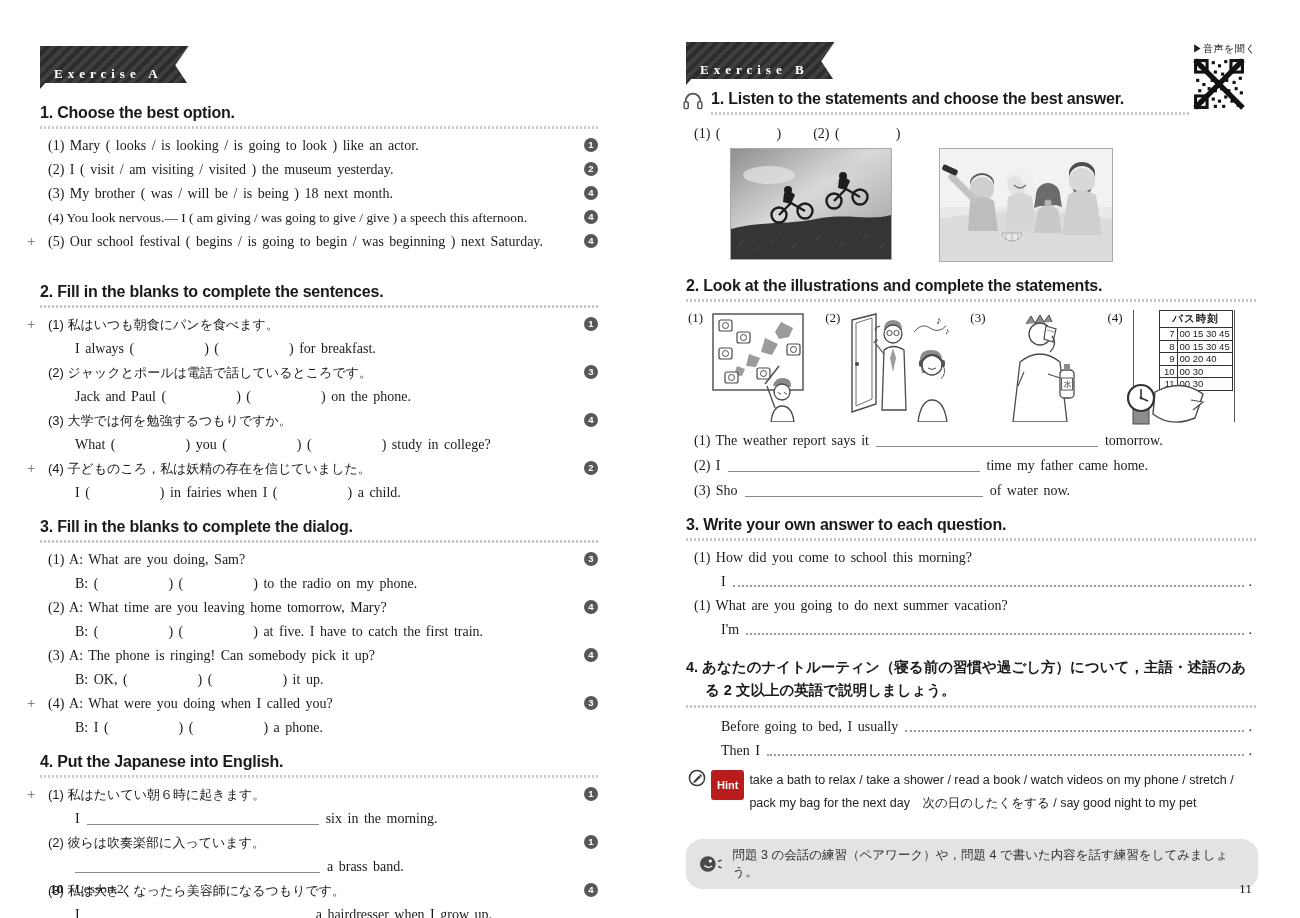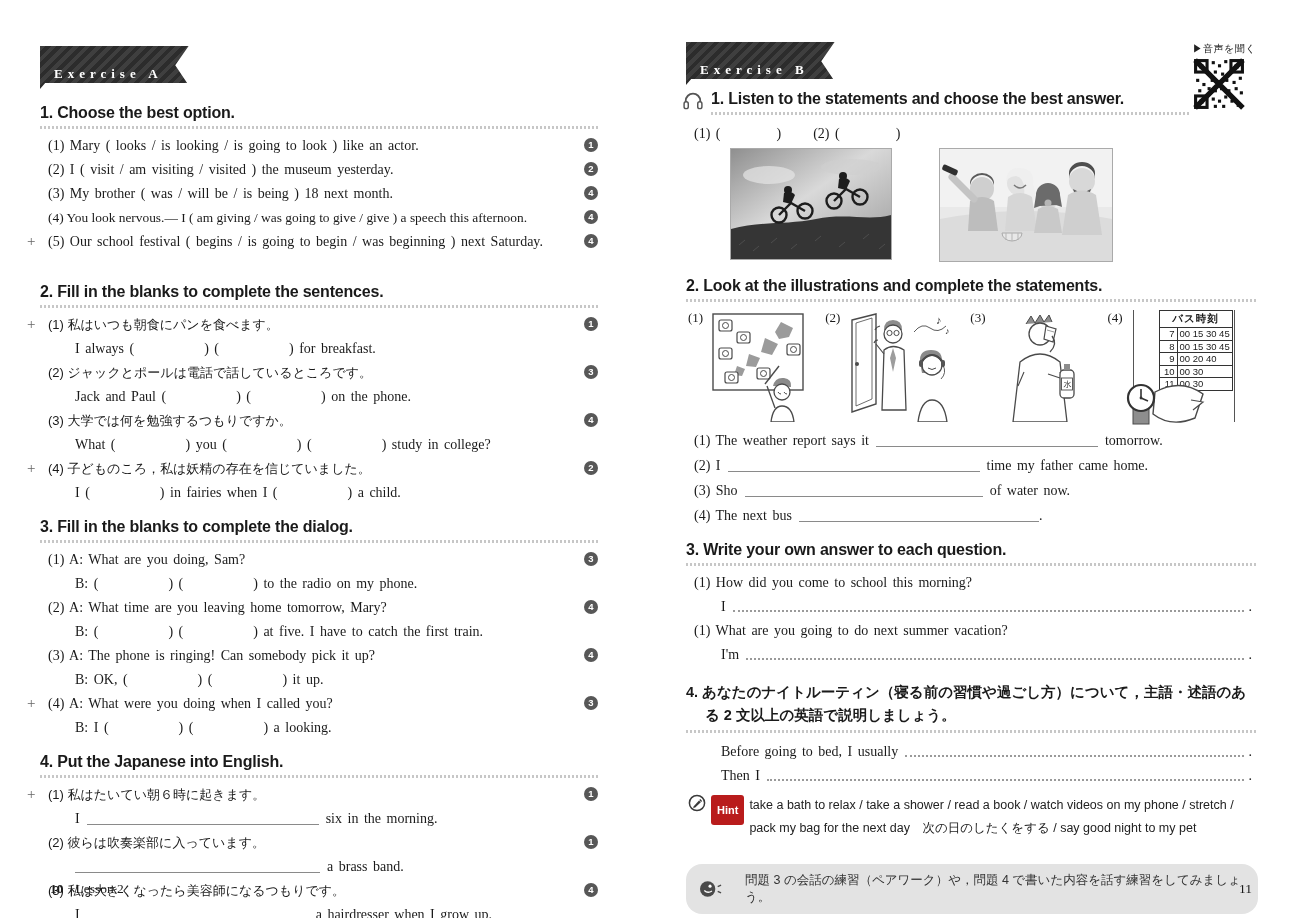--- a/index.html
+++ b/index.html
@@ -76,21 +76,21 @@
   
   .hint{display:flex;align-items:flex-start;gap:5px;margin-top:10px;padding-left:2px;}
   .hint-tag{flex:0 0 auto;background:#b91c1c;color:#fff;font:bold 11px/14px "Liberation Sans",sans-serif;
     padding:8px 6px;border-radius:3px;margin-top:1px;}
   .hint-txt{flex:1 1 auto;font-size:12.5px;line-height:23px;color:#222;}
   .hint-ic{flex:0 0 auto;margin-top:0px;}
 
   
   .notebox{
     margin-top:24px;background:#e3e3e3;border-radius:16px;padding:8px 14px;
-    display:flex;align-items:center;gap:22px;font-size:12.5px;color:#333;
+    display:flex;align-items:center;gap:9px;font-size:12.5px;color:#333;
   }
 
   
   .jp-title{font-weight:bold;font-size:14.5px;line-height:23px;padding-left:19px;text-indent:-19px;
     font-family:"Liberation Sans",sans-serif;}
 
   
   #footL{position:absolute;left:50px;top:881px;font-family:"Liberation Serif",serif;font-size:13.5px;}
   #footL .pn{font-weight:bold;margin-right:12px;}
   #footR{position:absolute;right:48px;top:881px;font-family:"Liberation Serif",serif;font-size:13.5px;}
@@ -134,21 +134,21 @@
   <div style="margin-top:16px;">
     <div class="sec-h">3. Fill in the blanks to complete the dialog.</div>
     <div class="rule"></div>
     <div class="row"><span>(1) A: What are you doing, Sam?</span><span class="badge">3</span></div>
     <div class="row sub">B: (　　　　　) (　　　　　) to the radio on my phone.</div>
     <div class="row"><span>(2) A: What time are you leaving home tomorrow, Mary?</span><span class="badge">4</span></div>
     <div class="row sub">B: (　　　　　) (　　　　　) at five. I have to catch the first train.</div>
     <div class="row"><span>(3) A: The phone is ringing! Can somebody pick it up?</span><span class="badge">4</span></div>
     <div class="row sub">B: OK, (　　　　　) (　　　　　) it up.</div>
     <div class="row"><span class="plus">+</span><span>(4) A: What were you doing when I called you?</span><span class="badge">3</span></div>
-    <div class="row sub">B: I (　　　　　) (　　　　　) a looking.</div>
+    <div class="row sub">B: I (　　　　　) (　　　　　) a phone.</div>
   </div>
 
   
   <div style="margin-top:16px;">
     <div class="sec-h">4. Put the Japanese into English.</div>
     <div class="rule"></div>
     <div class="row"><span class="plus">+</span><span class="jp-line">(1) 私はたいてい朝６時に起きます。</span><span class="badge">1</span></div>
     <div class="row sub"><span class="gap-r">I</span><span class="bl" style="width:232px"></span><span class="gap-l">six in the morning.</span></div>
     <div class="row"><span class="jp-line">(2) 彼らは吹奏楽部に入っています。</span><span class="badge">1</span></div>
     <div class="row sub"><span></span><span class="bl" style="width:245px"></span><span class="gap-l">a brass band.</span></div>
@@ -424,21 +424,20 @@
             <circle cx="20" cy="24" r="1.4" fill="#333"></circle>
           </svg>
         </div>
       </div>
     </div>
 
     <div style="margin-top:4px;">
       <div class="row stm"><span class="gap-r">(1) The weather report says it</span><span class="bl" style="width:222px"></span><span class="gap-l">tomorrow.</span></div>
       <div class="row stm"><span class="gap-r">(2) I</span><span class="bl" style="width:252px"></span><span class="gap-l">time my father came home.</span></div>
       <div class="row stm"><span class="gap-r">(3) Sho</span><span class="bl" style="width:238px"></span><span class="gap-l">of water now.</span></div>
-      <div class="row stm"><span class="gap-r">(4) The next bus</span><span class="bl" style="width:240px"></span><span>.</span></div>
     </div>
 
     
     <div style="margin-top:16px;">
       <div class="sec-h">3. Write your own answer to each question.</div>
       <div class="rule"></div>
       <div class="row">(1) How did you come to school this morning?</div>
       <div class="row sub ansflex"><span>I</span><span class="dot"></span><span>.</span></div>
       <div class="row">(1) What are you going to do next summer vacation?</div>
       <div class="row sub ansflex"><span>I'm</span><span class="dot"></span><span>.</span></div>

